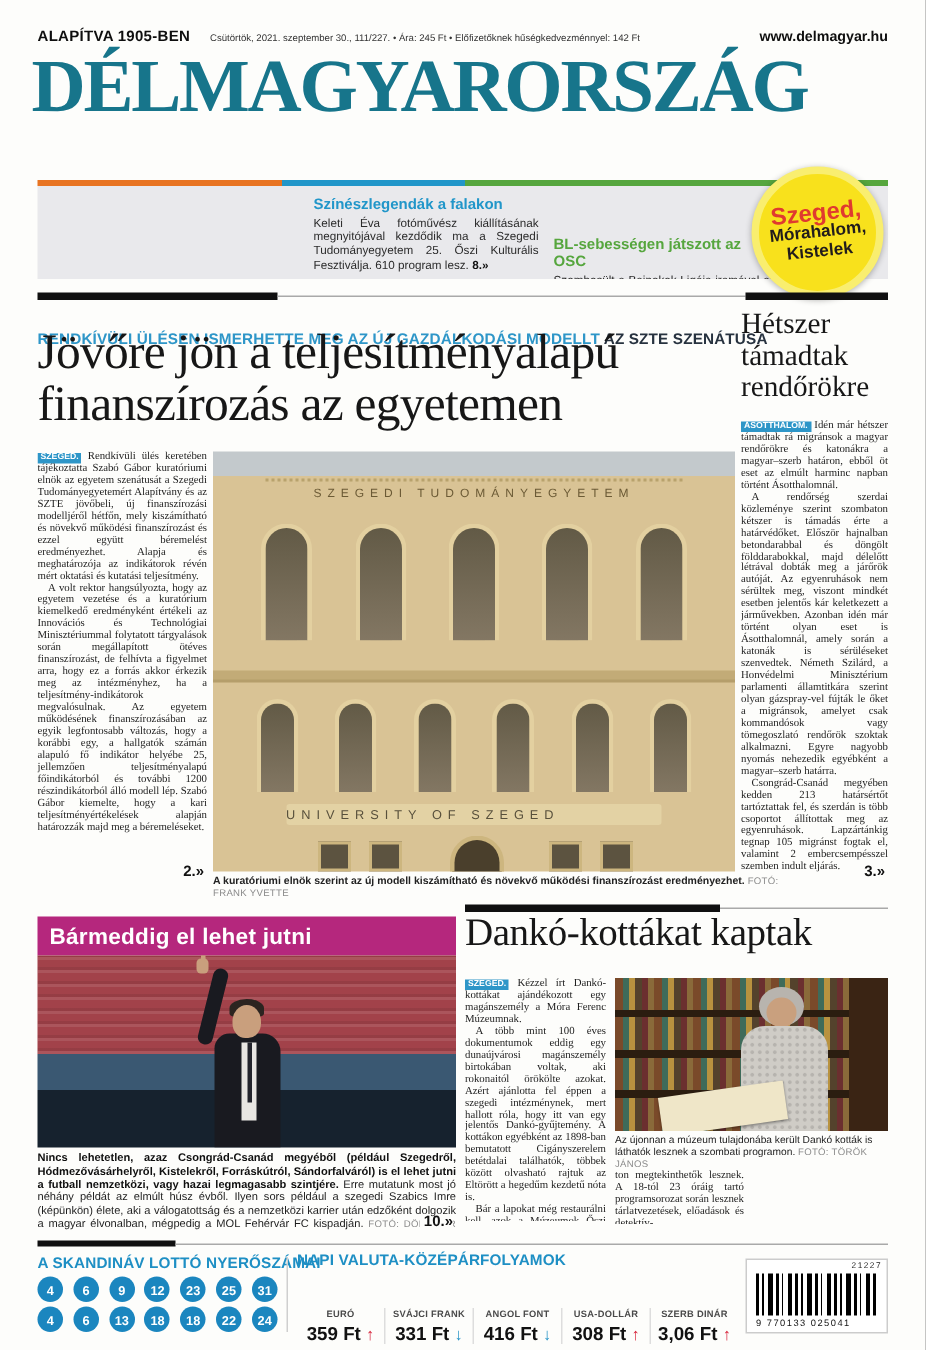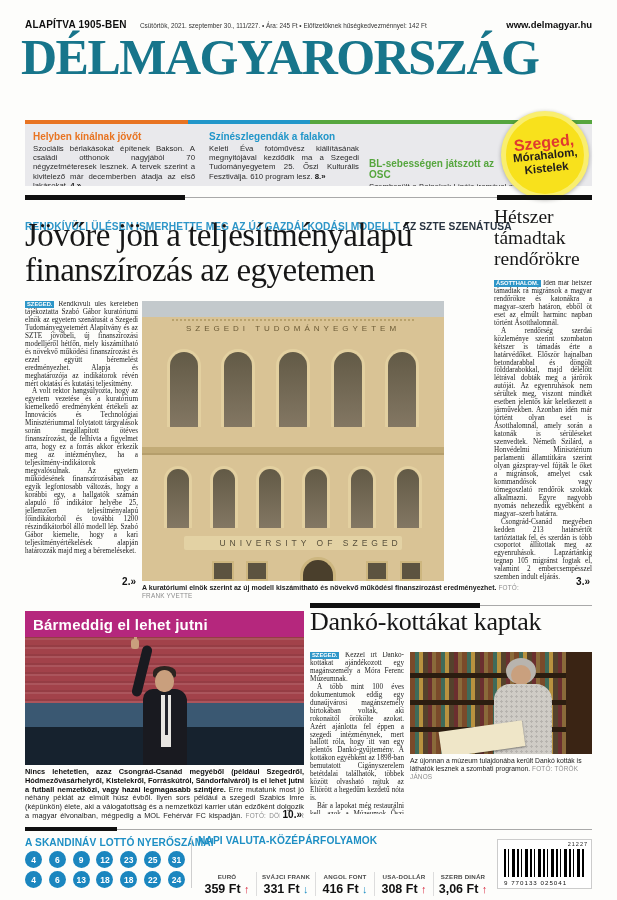--- a/index.html
+++ b/index.html
@@ -44,29 +44,29 @@
   .bodytext{font-family:"Liberation Serif",serif;font-size:7.2px;line-height:7.95px;color:#1d1d1d;}
   .bodytext p{margin:0;}
   .indent{text-indent:7px;}
   .loctag{display:inline-block;background:#2e96c8;color:#fff;font-family:"Liberation Sans",sans-serif;
           font-size:5.8px;font-weight:bold;padding:0 2px;line-height:7px;vertical-align:baseline;}
   .leadcol{left:25px;top:301px;width:113px;height:285px;}
   .pagemark{position:absolute;right:2px;bottom:0;font-family:"Liberation Sans",sans-serif;
             font-size:10px;font-weight:bold;color:#111;background:#fdfdfb;padding-left:3px;}
 
   
-  .uniphoto{left:142px;top:301px;width:302px;height:280px;background:linear-gradient(#c3c9cc 0 16px,#d9c395 16px);}
+  .uniphoto{left:142px;top:301px;width:348px;height:280px;background:linear-gradient(#c3c9cc 0 16px,#d9c395 16px);}
   .uni-sign{position:absolute;left:10%;right:10%;top:18px;text-align:center;font-size:8px;letter-spacing:4px;
             color:#6b5a35;border-top:2px dotted #b8a26d;padding-top:3px;}
   .winrow{position:absolute;display:flex;justify-content:space-evenly;left:4px;right:4px;}
   .win{width:34px;height:78px;background:linear-gradient(#625a46,#837763);border:3px solid #e3d0a0;
        border-bottom:none;border-radius:17px 17px 0 0;box-sizing:border-box;}
   .win.short{height:62px;width:28px;border-radius:14px 14px 0 0;}
   .cornice{position:absolute;left:0;right:0;height:6px;background:#c2ab77;box-shadow:0 2px 0 #b59e6b;}
-  .uni-sign2{position:absolute;left:14%;right:14%;top:235px;text-align:right;font-size:8.5px;letter-spacing:4px;
+  .uni-sign2{position:absolute;left:14%;right:14%;top:235px;text-align:left;font-size:8.5px;letter-spacing:4px;
              color:#58503c;background:#e3d2a4;padding:2px 0;border-radius:2px;}
   .archdoor{position:absolute;left:158px;top:256px;width:36px;height:26px;background:#4a3f2c;
             border:3px solid #cdb67f;border-bottom:none;border-radius:18px 18px 0 0;box-sizing:border-box;}
   .smwin{position:absolute;top:260px;width:22px;height:20px;background:#5c5340;border:2px solid #cdb67f;box-sizing:border-box;}
   .caption{font-size:7px;line-height:8.4px;color:#222;}
   .caption b{font-weight:bold;}
   .credit{color:#8b8b8b;font-size:6.4px;letter-spacing:.2px;}
 
   
   .rcol-head{left:494px;top:206px;width:100px;font-size:19.5px;line-height:21px;color:#171717;
@@ -139,24 +139,20 @@
 
   <div class="abs masthead" style="color: rgb(23, 117, 139);">DÉLMAGYARORSZÁG</div>
 
   <div class="abs colorbar">
     <div style="width:163px;background:#e87422;"></div>
     <div style="width:122px;background:#2196c9;"></div>
     <div style="flex:1;background:#56a63e;"></div>
   </div>
 
   <div class="abs teaserbox hid">
-    <div class="tcol" style="left:8px;width:162px;">
-      <div class="ttitle" style="color: rgb(232, 116, 34);">Helyben kínálnak jövőt</div>
-      <div class="tbody"><span>Szociális bérlakásokat építenek Bakson. A családi otthonok nagyjából 70 négyzetméteresek lesznek. A tervek szerint a kivitelező már decemberben átadja az első lakásokat.</span> <span class="pgref">4.»</span></div>
-    </div>
     <div class="tcol" style="left:184px;width:150px;">
       <div class="ttitle" style="color: rgb(33, 150, 201);">Színészlegendák a falakon</div>
       <div class="tbody"><span>Keleti Éva fotóművész kiállításának megnyitójával kezdődik ma a Szegedi Tudományegyetem 25. Őszi Kulturális Fesztiválja. 610 program lesz.</span> <span class="pgref">8.»</span></div>
     </div>
     <div class="tcol" style="left:344px;width:148px;">
       <div class="ttitle" style="color: rgb(86, 166, 62); margin-top: 27px;">BL-sebességen játszott az OSC</div>
       <div class="tbody"><span>Szembesült a Bajnokok Ligája iramával az OSC ellen a Szegedi VE férfi vízilabdacsapata. Az OB I. első fordulójából pótolt mérkőzésen 14-7-es vereséget szenvedtek.</span> </div>
     </div>
   </div>
 
@@ -254,20 +250,23 @@
     <div class="lib-col"></div>
     <div class="lib-hair"></div>
     <div class="lib-face"></div>
     <div class="lib-body"></div>
     <div class="lib-sheet"></div>
   </div>
   <div class="abs mus-capt">
     <span>Az újonnan a múzeum tulajdonába került Dankó kották is láthatók lesznek a szombati programon.</span>
     <span class="credit">FOTÓ: TÖRÖK JÁNOS</span>
   </div>
+  <div class="abs mus-colA bodytext just hid">
+    <p>ton megtekinthetők lesznek. A 18-tól 23 óráig tartó programsorozat során lesznek tárlatvezetések, előadások és detektív-</p>
+  </div>
 
   <div class="abs rule" style="left:25px;top:827px;width:92px;height:4px;"></div>
   <div class="abs thin" style="left:117px;top:829px;width:475px;"></div>
 
   <div class="abs lot-title">A SKANDINÁV LOTTÓ NYERŐSZÁMAI</div>
   <div class="abs ballrow" style="top:851px;">
     <span class="ball">4</span>
     <span class="ball">6</span>
     <span class="ball">9</span>
     <span class="ball">12</span>

